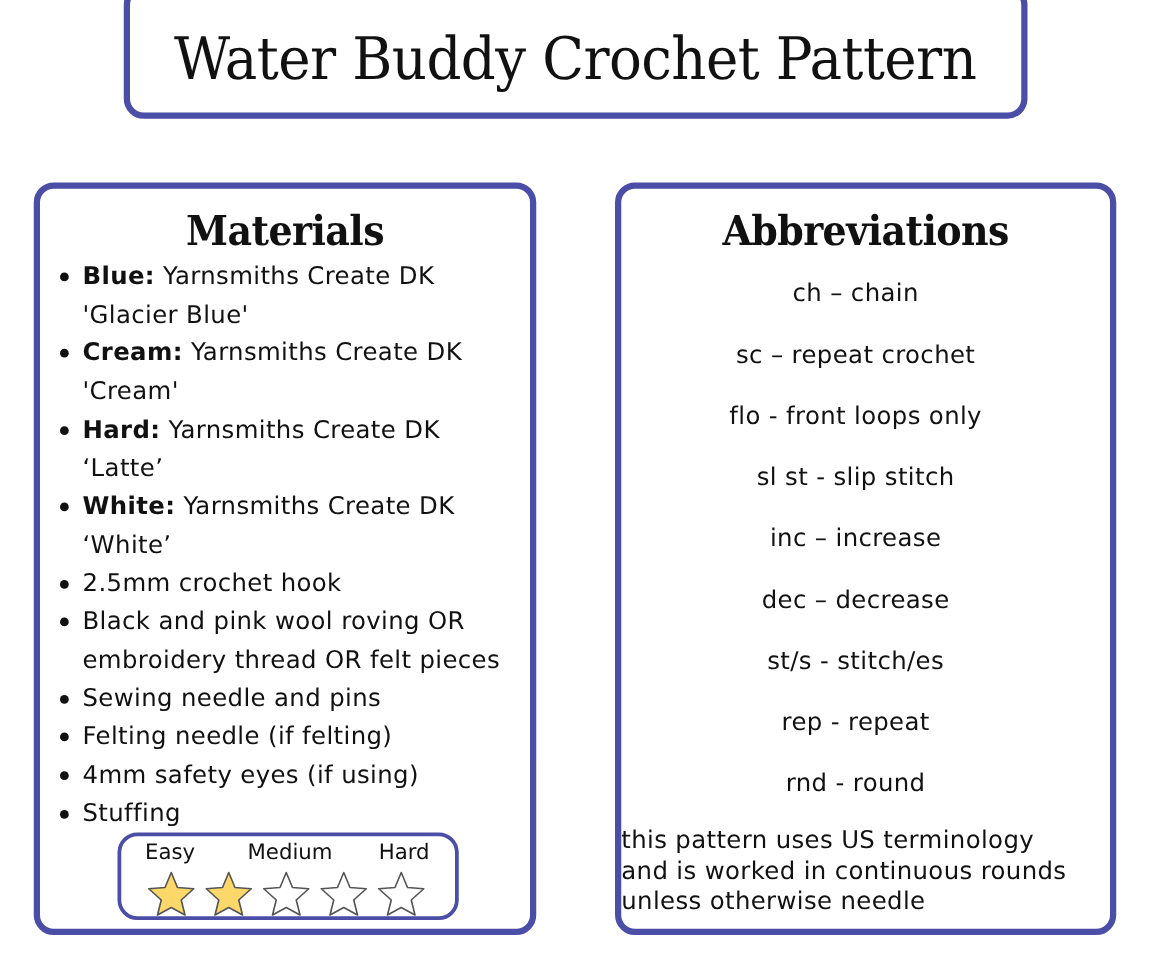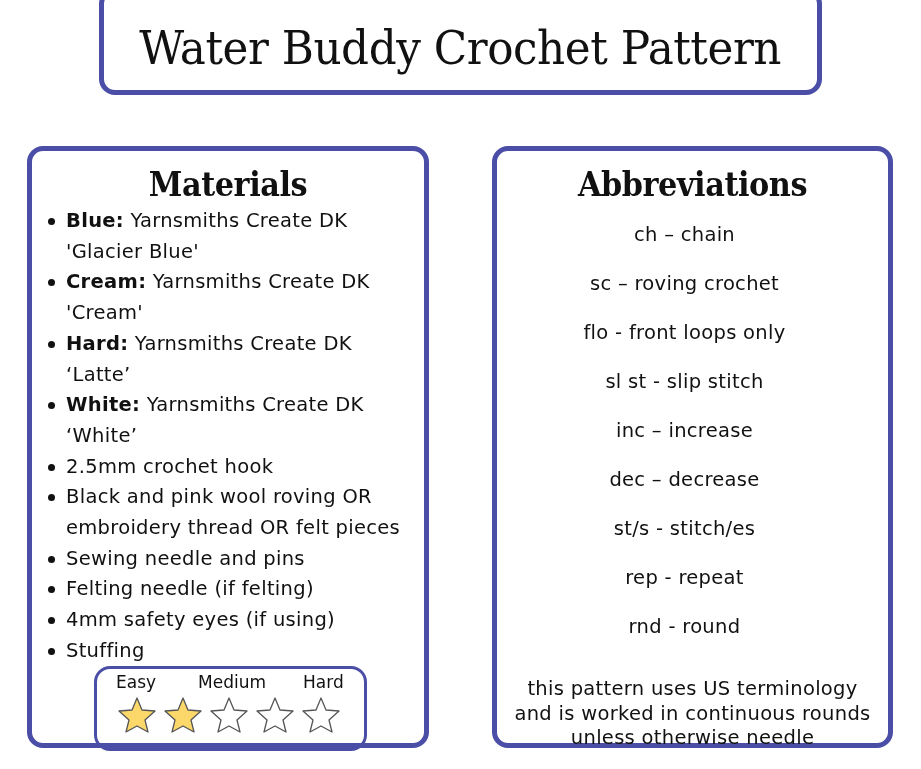--- a/index.html
+++ b/index.html
@@ -7,28 +7,28 @@
   .box { position:absolute; box-sizing:border-box; border:5px solid #4a4ea6; border-radius:16px; background:#fff; }
   #title-box { left:99px; top:-12px; width:723px; height:107px; display:flex; align-items:center; justify-content:center; }
   #title { font-family:"DejaVu Serif", serif; font-size:47px; font-weight:normal; color:#111; letter-spacing:-0.5px; margin:12px 0 0 0; white-space:nowrap; transform:scaleX(0.93); }
   #materials { left:27px; top:146px; width:402px; height:602px; }
   #abbrev { left:492px; top:146px; width:401px; height:602px; }
   .card-title { font-family:"DejaVu Serif", serif; font-size:33px; text-align:center; margin:14px 0 0 0; color:#111; letter-spacing:-0.5px; transform:scaleX(0.92); }
   #mat-list { list-style:none; margin:2px 4px 0 0; padding:0 0 0 12px; }
   #mat-list li { position:relative; padding-left:22px; font-size:19.5px; line-height:30.7px; letter-spacing:0.3px; white-space:nowrap; }
   #mat-list li::before { content:""; position:absolute; left:4px; top:12px; width:7px; height:7px; border-radius:50%; background:#111; }
   #mat-list b { font-weight:bold; }
-  #difficulty { position:absolute; left:62px; top:515px; width:273px; height:85px; box-sizing:border-box; border:3px solid #4a4ea6; border-radius:16px; }
+  #difficulty { position:absolute; left:62px; top:515px; width:273px; height:70px; box-sizing:border-box; border:3px solid #4a4ea6; border-radius:16px; }
   .diff-labels { position:absolute; top:3px; left:0; width:100%; font-size:17px; }
   .diff-labels span { position:absolute; }
   .stars { position:absolute; left:20px; top:27px; display:flex; gap:6px; }
   .stars svg { width:40px; height:38px; }
   #abbrev-list { margin:6px 16px 0 0; padding:0; list-style:none; text-align:center; }
   #abbrev-list li { font-size:19.5px; line-height:49px; letter-spacing:0.3px; }
-  #note { text-align:center; font-size:19.5px; line-height:24.5px; margin-top:26px; letter-spacing:0.3px; }
+  #note { font-size:19.5px; line-height:24.5px; margin-top:9px; letter-spacing:0.3px; }
 </style>
 </head>
 <body>
 
 <div class="box" id="title-box">
   <h1 id="title">Water Buddy Crochet Pattern</h1>
 </div>
 
 <div class="box" id="materials">
   <h2 class="card-title">Materials</h2>
@@ -73,21 +73,21 @@
           <path class="star" d="M20 2 L25 14 L38 15 L28 24 L31 36 L20 30 L9 36 L12 24 L2 15 L15 14 Z" stroke-linejoin="round" stroke-width="1.3" fill="#ffffff" stroke="#555555"></path>
         </svg>
     </div>
   </div>
 </div>
 
 <div class="box" id="abbrev">
   <h2 class="card-title">Abbreviations</h2>
   <ul id="abbrev-list">
     <li>ch – chain</li>
-    <li>sc – roving crochet</li>
+    <li>sc – repeat crochet</li>
     <li>flo - front loops only</li>
     <li>sl st - slip stitch</li>
     <li>inc – increase</li>
     <li>dec – decrease</li>
     <li>st/s - stitch/es</li>
     <li>rep - repeat</li>
     <li>rnd - round</li>
   </ul>
   <div id="note">
     <div>this pattern uses US terminology</div>

